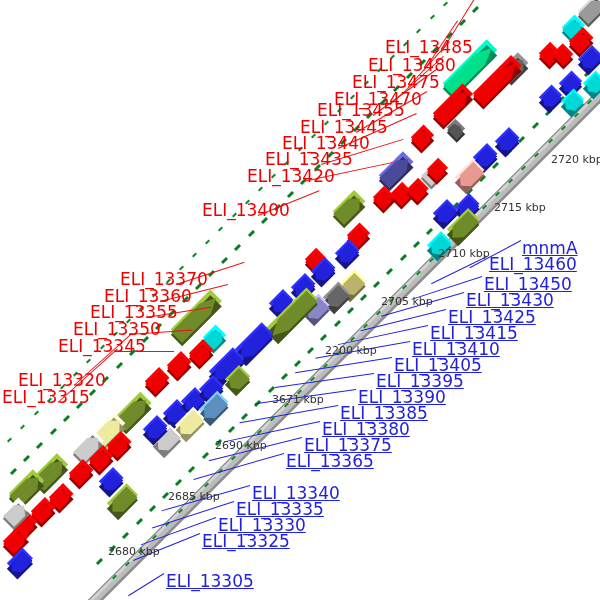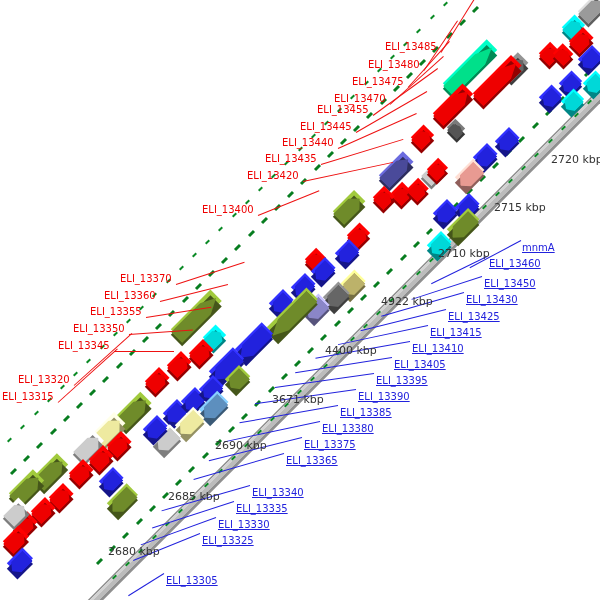--- a/index.html
+++ b/index.html
@@ -38,21 +38,21 @@
   
   .dash{position:absolute;width:5px;height:2px;background:#0a8a25;transform-origin:50% 50%;transform:rotate(-45deg);}
   .dash.b{height:3px;width:7px;background:#077d1f;}
 
   
   .leader{position:absolute;height:1px;transform-origin:0 50%;}
   .leader.red{background:#ee1111;}
   .leader.blue{background:#2222dd;}
 
   
-  .lbl{position:absolute;white-space:nowrap;font-size:10px;line-height:12px;
+  .lbl{position:absolute;white-space:nowrap;font-size:17px;line-height:12px;
        font-family:"DejaVu Sans","Liberation Sans",sans-serif;}
   .lbl.red{color:#ee0000;}
   .lbl.blue{color:#2222dd;text-decoration:underline;}
   .lbl.kbp{color:#333;font-size:11px;}
 </style>
 </head>
 <body>
 
 <div id="stage">
 
@@ -640,21 +640,21 @@
       <div class="lbl blue" style="left: 236px; top: 503px;">ELI_13335</div>
       <div class="lbl blue" style="left: 218px; top: 519px;">ELI_13330</div>
       <div class="lbl blue" style="left: 202px; top: 535px;">ELI_13325</div>
       <div class="lbl blue" style="left: 166px; top: 575px;">ELI_13305</div>
     </div>
   <div id="ruler-layer">
       <div class="lbl kbp" style="left: 108px; top: 546px;">2680 kbp</div>
       <div class="lbl kbp" style="left: 168px; top: 491px;">2685 kbp</div>
       <div class="lbl kbp" style="left: 215px; top: 440px;">2690 kbp</div>
       <div class="lbl kbp" style="left: 272px; top: 394px;">3671 kbp</div>
-      <div class="lbl kbp" style="left: 325px; top: 345px;">4400 kbp</div>
-      <div class="lbl kbp" style="left: 381px; top: 296px;">4922 kbp</div>
+      <div class="lbl kbp" style="left: 325px; top: 345px;">2200 kbp</div>
+      <div class="lbl kbp" style="left: 381px; top: 296px;">2705 kbp</div>
       <div class="lbl kbp" style="left: 438px; top: 248px;">2710 kbp</div>
       <div class="lbl kbp" style="left: 494px; top: 202px;">2715 kbp</div>
       <div class="lbl kbp" style="left: 551px; top: 154px;">2720 kbp</div>
     </div>
 
 
 </div>
 
 </body></html>

